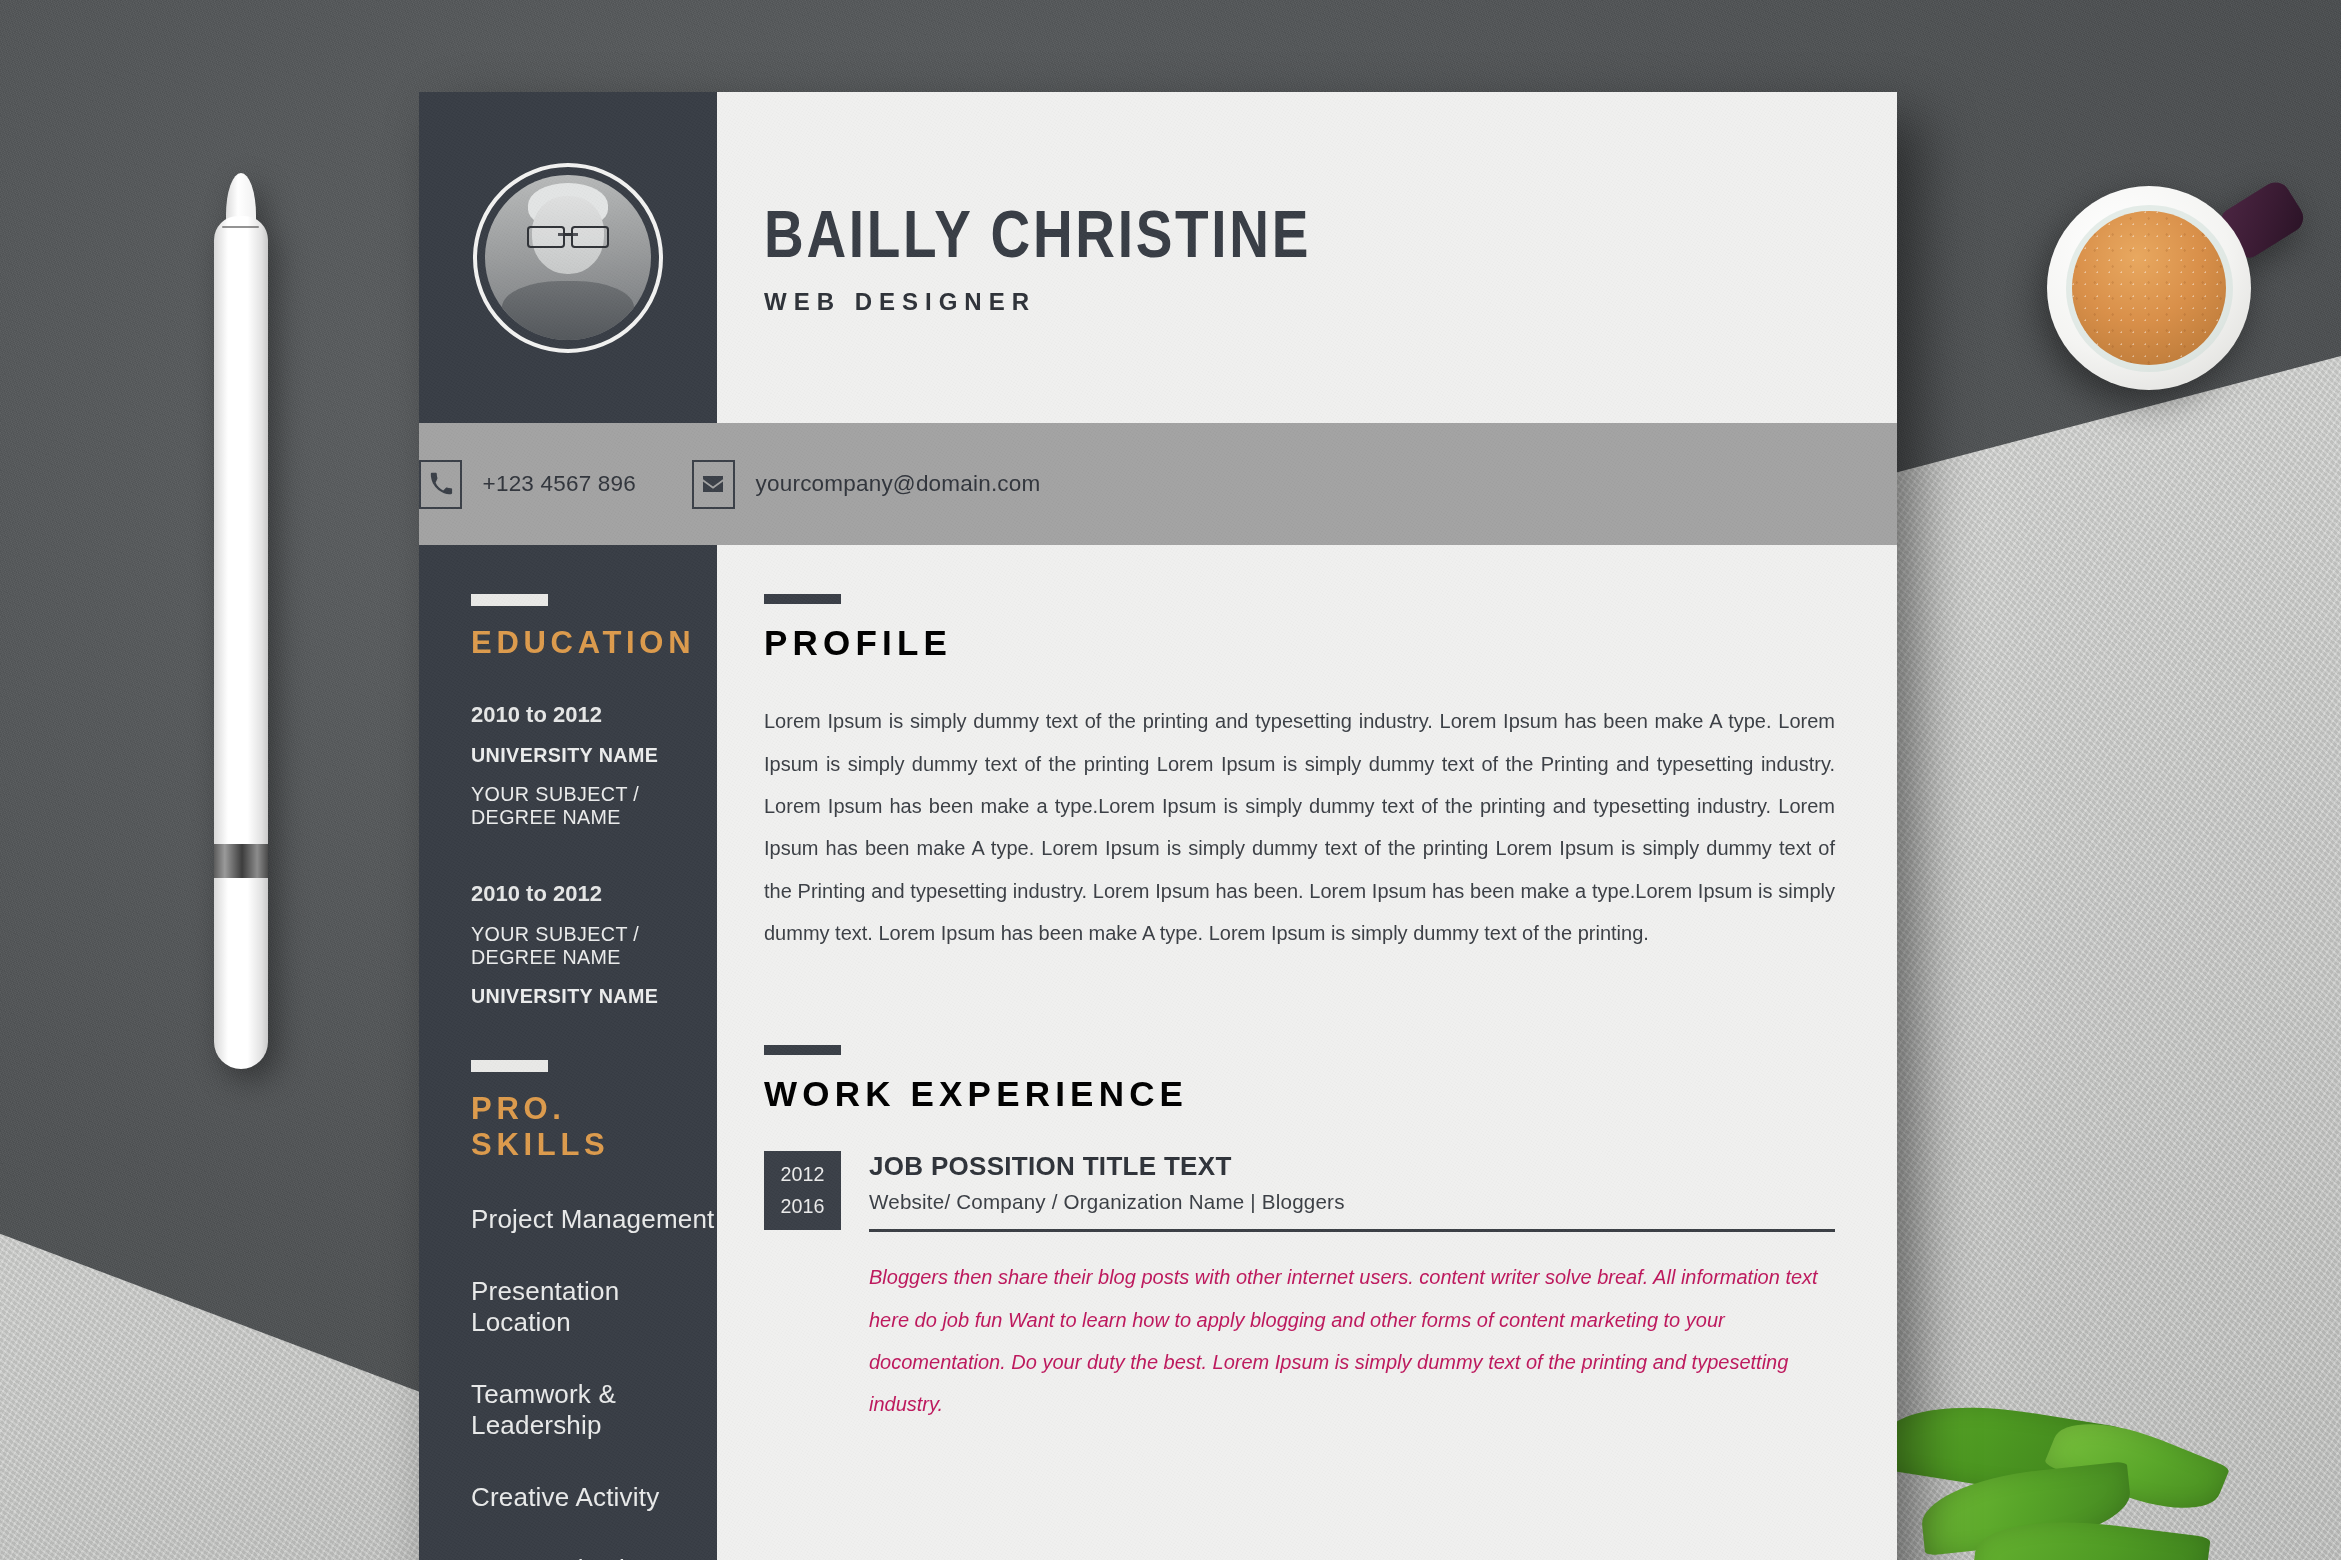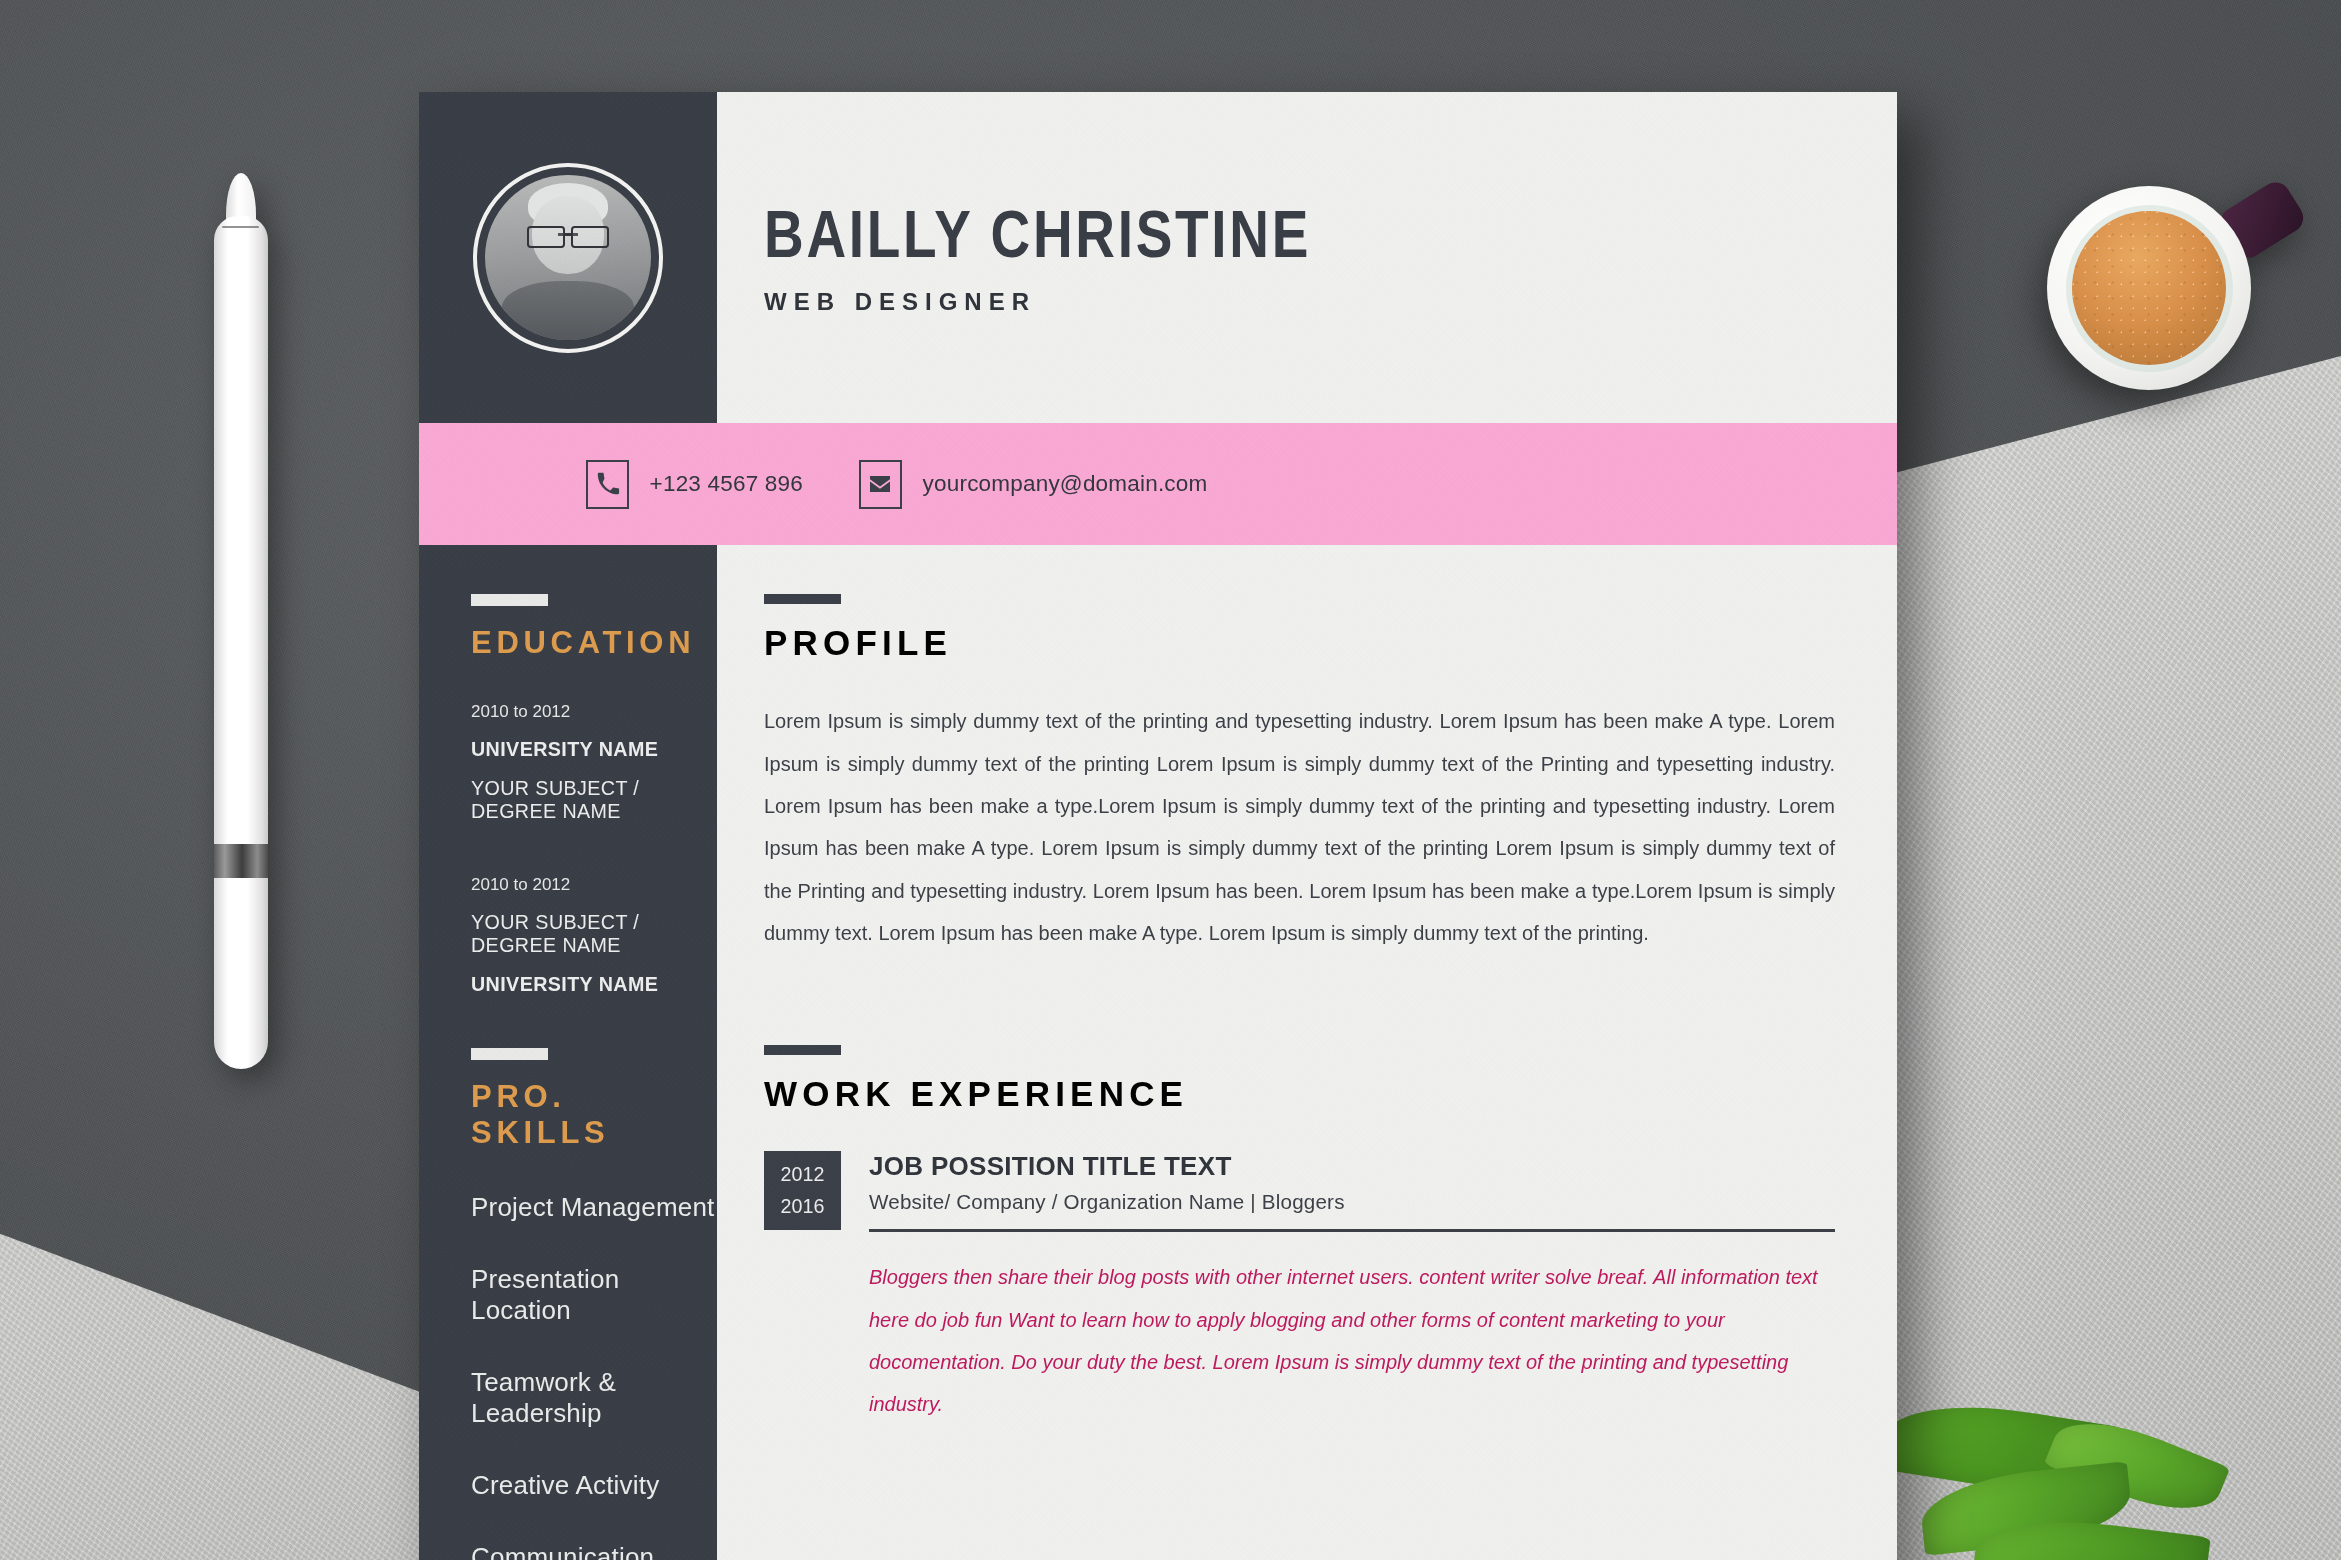--- a/index.html
+++ b/index.html
@@ -211,23 +211,22 @@
     margin-top: 19px;
     font-size: 24px;
     font-weight: 700;
     letter-spacing: 7px;
     color: #2e3239;
   }
 
   
   .contact-band {
     height: 122px; flex: 0 0 122px;
-    background: #f9a8d4;
+    background: #a3a3a3;
     display: flex; align-items: center;
-    padding-left: 167px;
     gap: 0;
   }
   .contact-item { display: flex; align-items: center; margin-right: 56px; }
   .cbox {
     width: 43px; height: 49px;
     border: 2.8px solid #3a3f47;
     display: flex; align-items: center; justify-content: center;
     margin-right: 20.6px;
     flex: 0 0 auto;
   }
@@ -253,21 +252,21 @@
   .sb-heading {
     font-size: 31px; font-weight: 700; letter-spacing: 4.7px;
     color: #dd9b4c; margin-bottom: 41px;
   }
   .main-heading {
     font-size: 35px; font-weight: 700; letter-spacing: 5.2px;
     color: #000000; margin-bottom: 37px;
   }
 
   .edu-item { margin-bottom: 52px; }
-  .edu-date { font-size: 17px; color: #e6e7e7; margin-bottom: 16px; }
+  .edu-date { font-size: 22px; color: #e6e7e7; margin-bottom: 16px; font-weight: bold; }
   .edu-line { font-size: 19.7px; color: #eceded; margin-bottom: 16px; letter-spacing: 0.4px; }
   .edu-line.bold { font-weight: 700; }
 
   .skill { font-size: 26px; color: #e9eaea; margin-bottom: 41px; letter-spacing: 0.2px; }
 
   .profile-p {
     font-size: 20px;
     color: #3b3f45;
     line-height: 2.12;
     text-align: justify;

